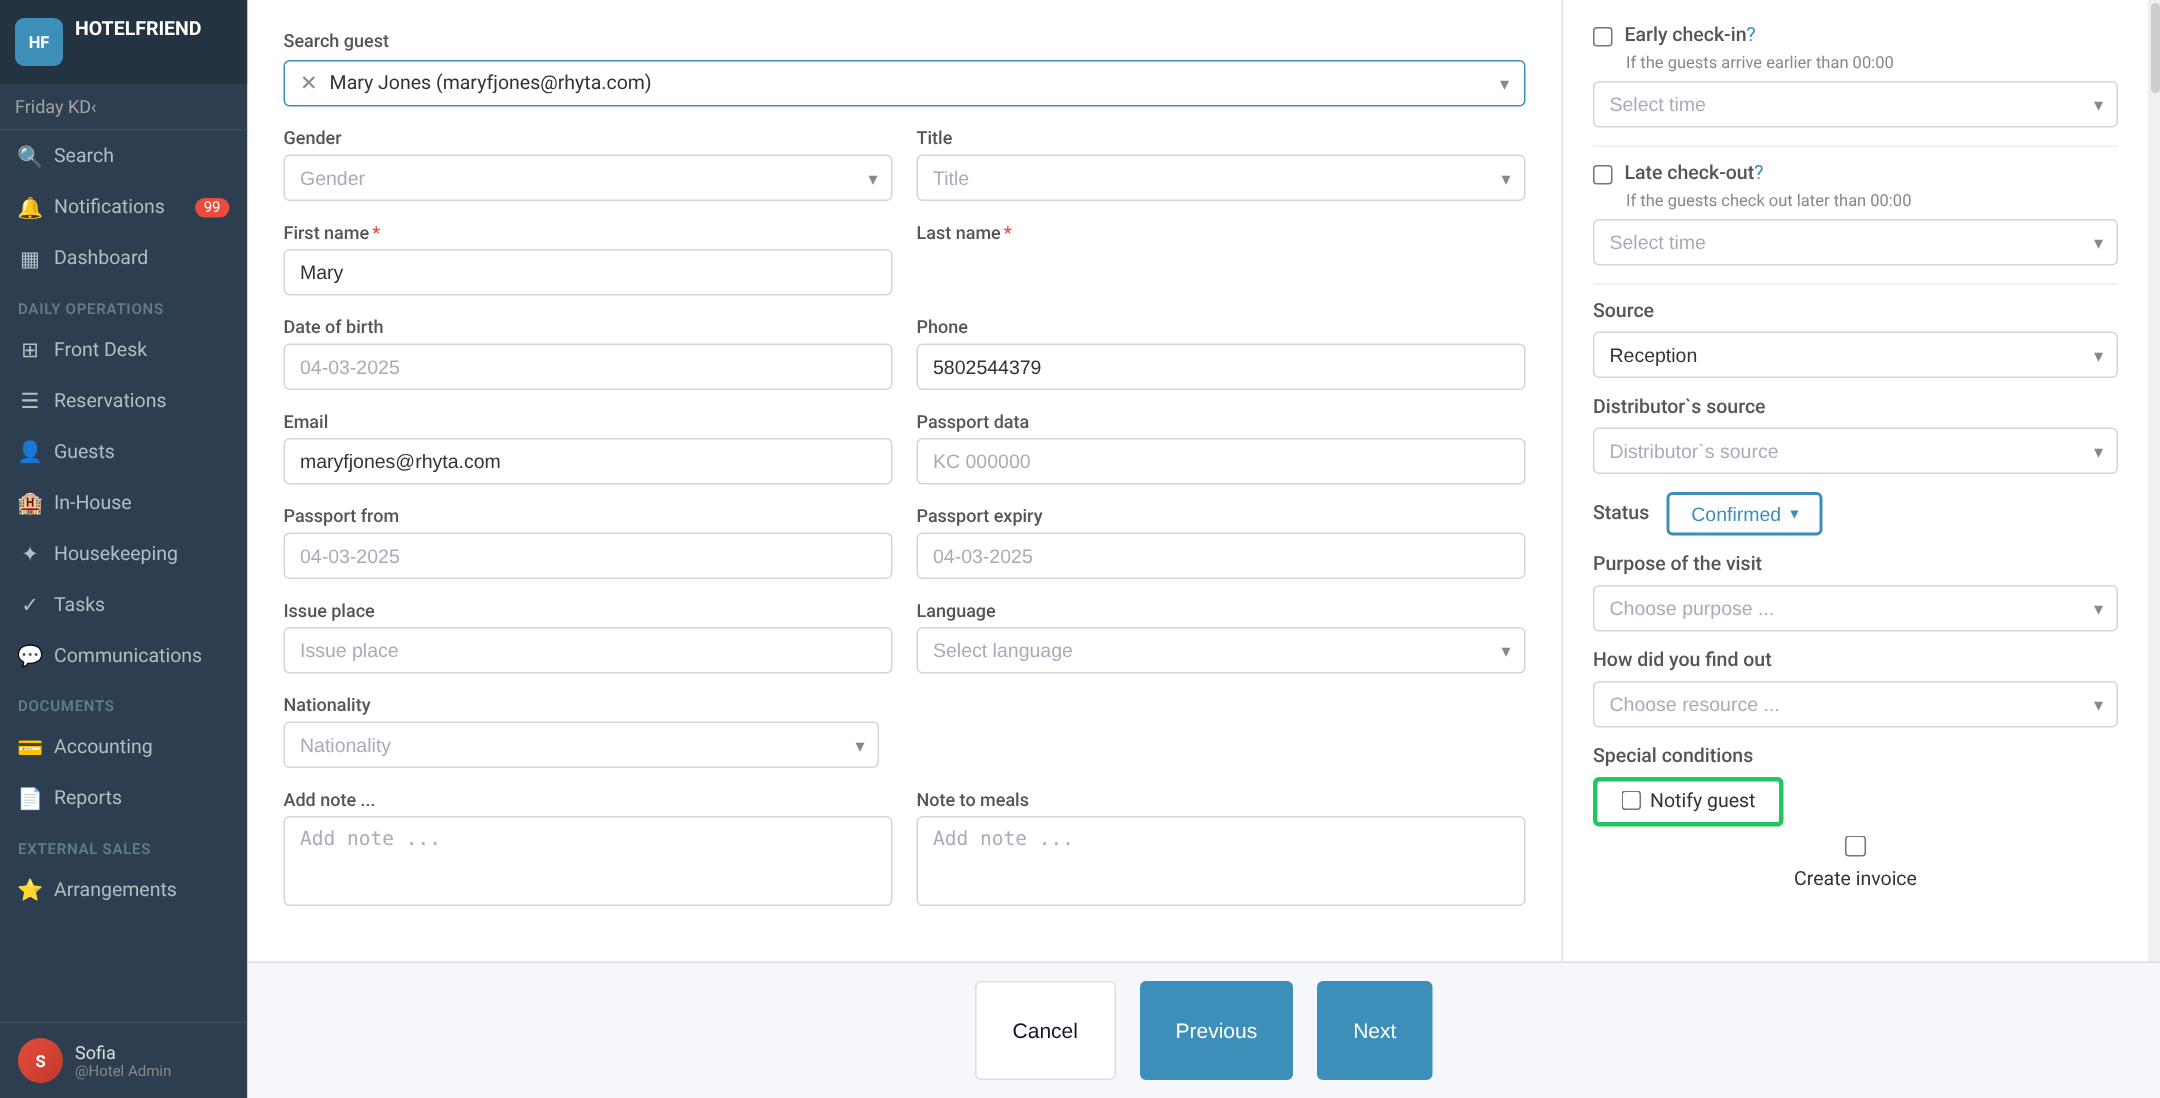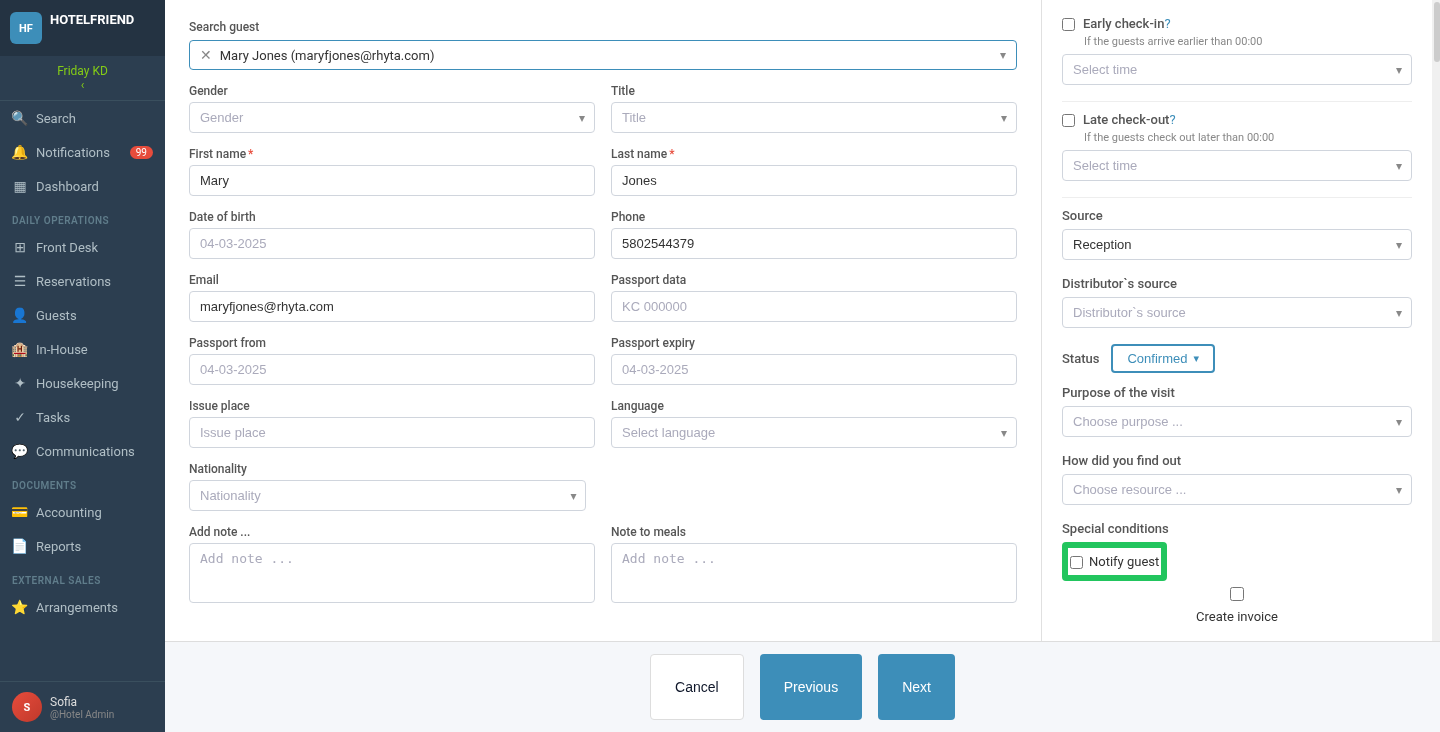--- a/index.html
+++ b/index.html
@@ -3,21 +3,21 @@
   <meta charset="utf-8">
   <style>
     * { box-sizing: border-box; margin: 0; padding: 0; }
     body { font-family: -apple-system, BlinkMacSystemFont, 'Segoe UI', Roboto, sans-serif; background: #f0f2f5; display: flex; height: 732px; overflow: hidden; font-size: 13px; color: #333; }
 
     
     .sidebar { width: 165px; background: #2c3e50; display: flex; flex-direction: column; height: 100%; color: #ccc; flex-shrink: 0; }
     .sidebar-logo { padding: 12px 10px; display: flex; align-items: flex-start; gap: 8px; background: #243342; }
     .sidebar-logo-icon { width: 32px; height: 32px; background: #3d8eb9; border-radius: 6px; display: flex; align-items: center; justify-content: center; color: white; font-weight: bold; font-size: 11px; }
     .sidebar-logo-text { color: white; font-weight: 700; font-size: 13px; }
-    .sidebar-user-section { padding: 8px 10px; display: flex; align-items: center; justify-content: flex-start; color: #84cc16; font-size: 12px; border-bottom: 1px solid #3a4f5e; flex-direction: column; }
+    .sidebar-user-section { padding: 8px 10px; display: flex; align-items: center; justify-content: flex-start; color: #a3a3a3; font-size: 12px; border-bottom: 1px solid #3a4f5e; }
     .sidebar-nav-item { display: flex; align-items: center; gap: 8px; padding: 9px 12px; cursor: pointer; color: #b0bec5; font-size: 13px; transition: background 0.2s; }
     .sidebar-nav-item .nav-icon { width: 16px; height: 16px; display: flex; align-items: center; justify-content: center; font-size: 14px; flex-shrink: 0; }
     .sidebar-section-label { padding: 12px 12px 4px; font-size: 10px; color: #607d8b; text-transform: uppercase; letter-spacing: 0.5px; font-weight: 600; }
     .notification-badge { background: #e74c3c; color: white; border-radius: 10px; padding: 1px 6px; font-size: 10px; margin-left: auto; }
     .sidebar-bottom { margin-top: auto; padding: 10px 12px; display: flex; align-items: center; gap: 8px; border-top: 1px solid #3a4f5e; }
     .avatar { width: 30px; height: 30px; border-radius: 50%; background: linear-gradient(135deg, #e74c3c, #c0392b); display: flex; align-items: center; justify-content: center; color: white; font-size: 11px; font-weight: bold; }
     .avatar-info { display: flex; flex-direction: column; }
     .avatar-name { color: #ddd; font-size: 12px; }
     .avatar-role { color: #888; font-size: 10px; }
 
@@ -50,21 +50,21 @@
     .search-guest-field .clear-btn { color: #888; cursor: pointer; margin-right: 8px; font-size: 14px; }
     .search-guest-value { flex: 1; font-size: 13px; color: #333; }
     .search-guest-field .dropdown-arrow { color: #888; font-size: 12px; cursor: pointer; }
 
     .search-guest-label { font-size: 12px; color: #555; font-weight: 500; margin-bottom: 6px; }
 
     .textarea-input { width: 100%; border: 1px solid #d0d5dd; border-radius: 4px; padding: 7px 10px; font-size: 13px; color: #aab; background: white; outline: none; resize: none; height: 60px; }
     .textarea-input::placeholder { color: #aab; }
 
     
-    .right-section { margin-bottom: 16px; }
+    .right-section { }
     .right-section-title { font-size: 13px; color: #555; font-weight: 500; margin-bottom: 8px; }
 
     .checkbox-row { display: flex; align-items: center; gap: 8px; margin-bottom: 6px; flex-direction: column; }
     .checkbox-row label { font-size: 13px; color: #333; }
     .checkbox-row input[type="checkbox"] { width: 14px; height: 14px; cursor: pointer; }
 
     .checkin-desc { font-size: 11px; color: #888; margin-left: 22px; margin-bottom: 6px; }
 
     .right-select-wrapper { position: relative; margin-bottom: 12px; }
     .right-select-wrapper::after { content: '▾'; position: absolute; right: 10px; top: 50%; transform: translateY(-50%); color: #888; pointer-events: none; font-size: 12px; }
@@ -73,21 +73,21 @@
 
     .help-icon { color: #3d8eb9; font-size: 13px; cursor: pointer; float: right; }
 
     .status-row { display: flex; align-items: center; gap: 12px; margin-bottom: 12px; }
     .status-label { font-size: 13px; color: #555; font-weight: 500; }
     .status-confirmed-btn { background: white; border: 2px solid #3d8eb9; border-radius: 4px; padding: 5px 14px; font-size: 13px; color: #3d8eb9; cursor: pointer; display: flex; align-items: center; gap: 6px; font-weight: 500; }
     .status-confirmed-btn::after { content: '▾'; font-size: 11px; }
 
     .source-section-label { font-size: 13px; color: #555; font-weight: 500; margin-bottom: 6px; }
 
-    .special-conditions-box { border: 6px solid #22c55e; border-radius: 4px; padding: 6px 2px; display: inline-flex; align-items: flex-end; gap: 6px; margin-bottom: 6px; }
+    .special-conditions-box { border: 3px solid #22c55e; border-radius: 4px; padding: 6px 16px; display: inline-flex; align-items: flex-start; gap: 6px; margin-bottom: 6px; }
     .special-conditions-box label { font-size: 13px; color: #333; }
 
     .divider { border: none; border-top: 1px solid #eee; margin: 10px 0; }
 
     
     .footer { background: #f5f7fa; border-top: 1px solid #ddd; padding: 12px 20px; display: flex; justify-content: center; gap: 16px; flex-shrink: 0; }
     .btn-cancel { background: white; border: 1px solid #ddd; border-radius: 4px; padding: 9px 24px; font-size: 14px; color: #0f172a; cursor: pointer; }
     .btn-previous { background: #3d8eb9; border: none; border-radius: 4px; padding: 25px 24px; font-size: 14px; color: white; cursor: pointer; font-weight: 500; }
     .btn-next { background: #3d8eb9; border: none; border-radius: 4px; padding: 25px 24px; font-size: 14px; color: white; cursor: pointer; font-weight: 500; }
 
@@ -218,21 +218,20 @@
         <div class="field-group">
           <label class="field-label">
             <span>First name</span><span class="required">*</span>
           </label>
           <input class="form-input" type="text" value="Mary" style="">
         </div>
         <div class="field-group">
           <label class="field-label">
             <span>Last name</span><span class="required">*</span>
           </label>
-          <input class="form-input" type="text" value="Jones" style="">
         </div>
       </div>
 
       <div class="field-row">
         <div class="field-group">
           <label class="field-label">Date of birth</label>
           <input class="form-input" type="text" placeholder="04-03-2025" style="">
         </div>
         <div class="field-group">
           <label class="field-label">Phone</label>

